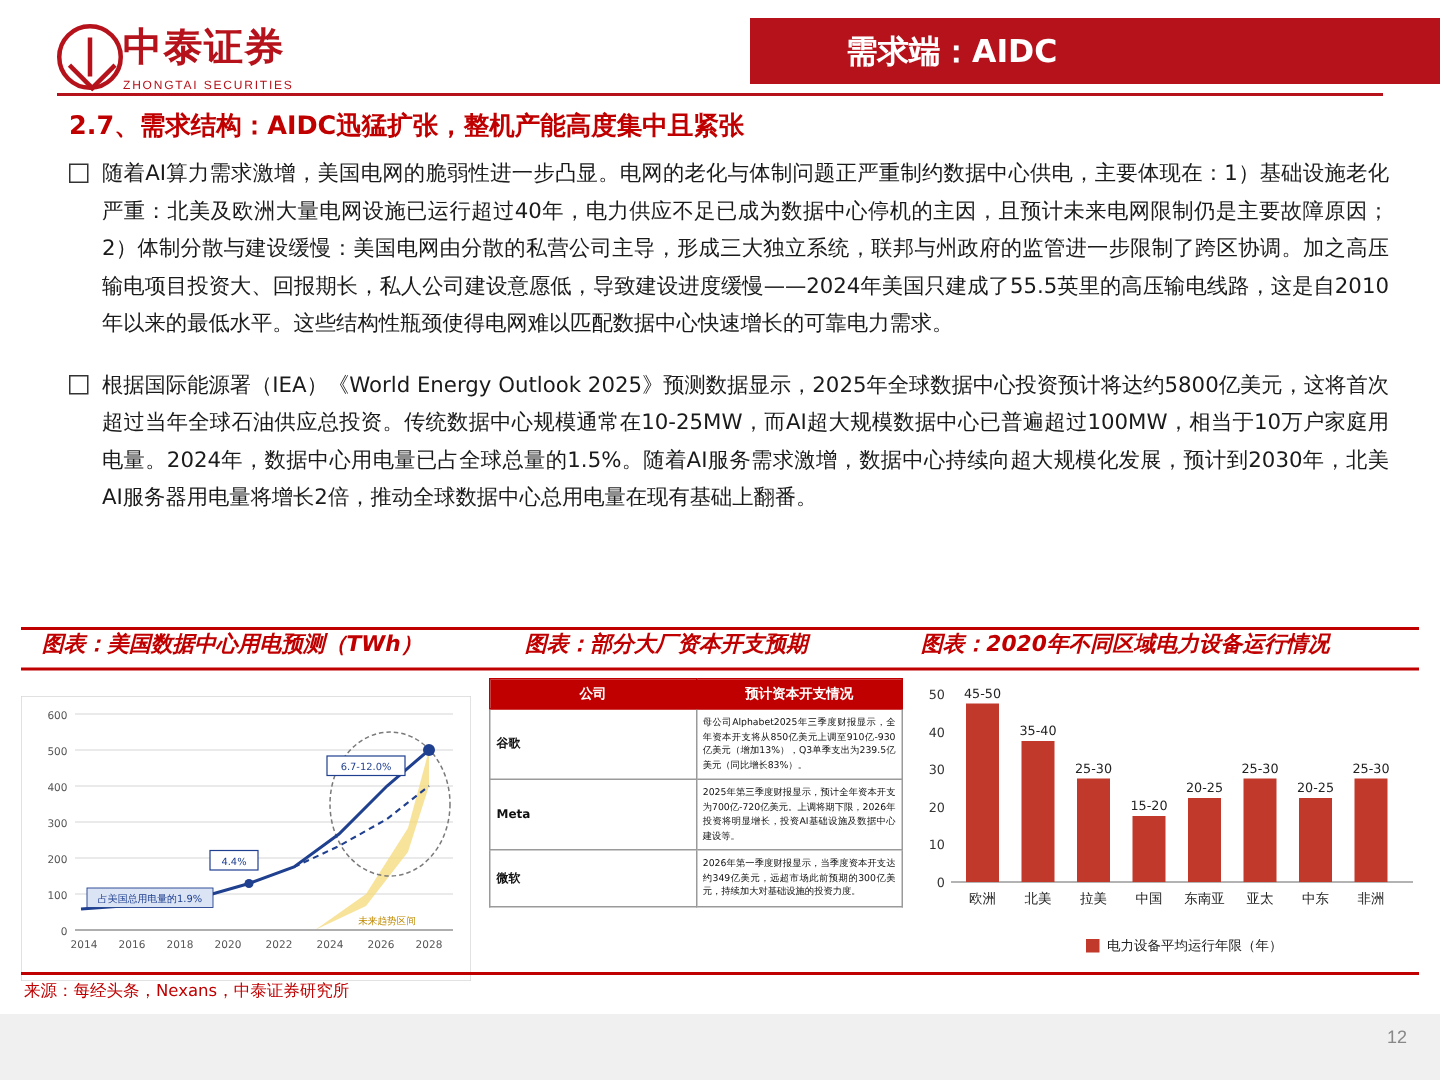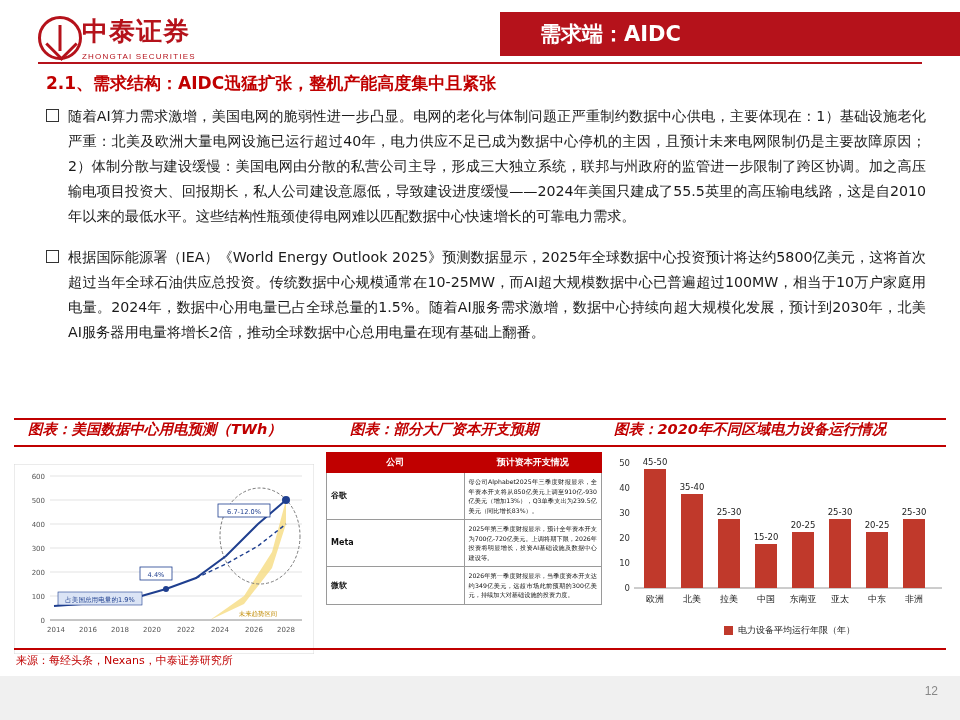--- a/index.html
+++ b/index.html
@@ -40,21 +40,21 @@
   .logo-text-en {
     font-size:8px; color:#b5121b; letter-spacing:1.2px; margin-top:3px;
     font-family:"Liberation Sans", sans-serif;
   }
   .header-banner {
     position:absolute; right:0; top:12px; width:460px; height:44px;
     background:#b5121b;
   }
   .header-banner-text {
     color:#fff; font-size:21px; font-weight:bold; line-height:44px;
-    padding-left:40px; font-family:"DejaVu Sans", sans-serif;
+    padding-left:64px; font-family:"DejaVu Sans", sans-serif;
   }
   .header-rule {
     position:absolute; left:38px; top:62px; width:884px; height:2px; background:#b5121b;
   }
   
   .section-title {
     position:absolute; left:46px; top:72px;
     font-size:17px; color:#c00000; font-weight:bold;
     font-family:"DejaVu Sans", sans-serif;
   }
@@ -135,21 +135,21 @@
       <div class="logo-text-cn">中泰证券</div>
       <div class="logo-text-en">ZHONGTAI SECURITIES</div>
     </div>
   </div>
   <div class="header-banner">
     <div class="header-banner-text">需求端：AIDC</div>
   </div>
   <div class="header-rule"></div>
 </div>
 
-<div class="section-title">2.1、需求结构：AIDC迅猛扩张，整机产能高度集中且紧张</div>
+<div class="section-title">2.7、需求结构：AIDC迅猛扩张，整机产能高度集中且紧张</div>
 
 <div class="body-wrap">
   <div class="bullet">
     <div class="bullet-marker"></div>
     <div class="bullet-text">随着AI算力需求激增，美国电网的脆弱性进一步凸显。电网的老化与体制问题正严重制约数据中心供电，主要体现在：1）基础设施老化严重：北美及欧洲大量电网设施已运行超过40年，电力供应不足已成为数据中心停机的主因，且预计未来电网限制仍是主要故障原因；2）体制分散与建设缓慢：美国电网由分散的私营公司主导，形成三大独立系统，联邦与州政府的监管进一步限制了跨区协调。加之高压输电项目投资大、回报期长，私人公司建设意愿低，导致建设进度缓慢——2024年美国只建成了55.5英里的高压输电线路，这是自2010年以来的最低水平。这些结构性瓶颈使得电网难以匹配数据中心快速增长的可靠电力需求。</div>
   </div>
   <div class="bullet">
     <div class="bullet-marker"></div>
     <div class="bullet-text">根据国际能源署（IEA）《World Energy Outlook 2025》预测数据显示，2025年全球数据中心投资预计将达约5800亿美元，这将首次超过当年全球石油供应总投资。传统数据中心规模通常在10-25MW，而AI超大规模数据中心已普遍超过100MW，相当于10万户家庭用电量。2024年，数据中心用电量已占全球总量的1.5%。随着AI服务需求激增，数据中心持续向超大规模化发展，预计到2030年，北美AI服务器用电量将增长2倍，推动全球数据中心总用电量在现有基础上翻番。</div>
   </div>

